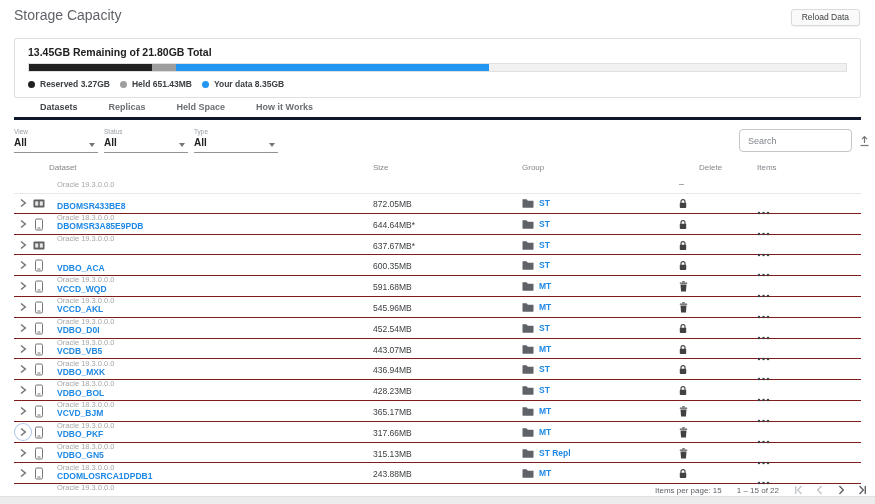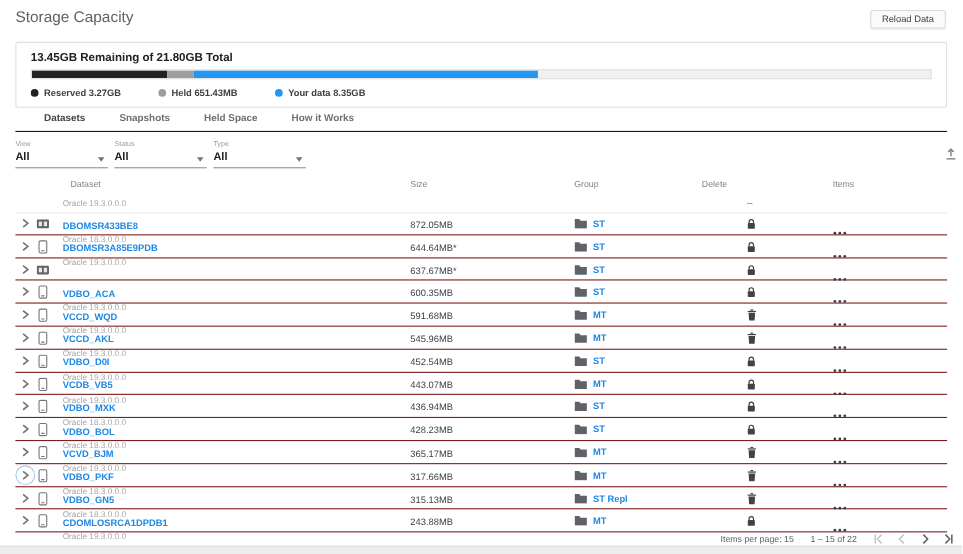--- a/index.html
+++ b/index.html
@@ -11,27 +11,27 @@
   .reload-btn{position:absolute;right:15px;top:9px;height:17px;line-height:15px;padding:0 10px;
               font-size:8.5px;color:#3c4043;background:#fafafa;border:1px solid #d8dadd;border-radius:3px;
               box-shadow:0 1px 1px rgba(0,0,0,.06);cursor:pointer;}
 
   
   .cap-card{position:absolute;left:14px;right:14px;top:38px;height:58px;border:1px solid #e0e0e0;border-radius:2px;background:#fff;text-align:right;}
   .cap-summary{position:absolute;left:13px;top:7px;font-size:10.5px;font-weight:bold;color:#212121;}
   .cap-bar{position:absolute;left:13px;right:13px;top:24px;height:7px;background:#f1f1f1;
            border:1px solid #e0e0e0;display:flex;overflow:hidden;}
   .cap-seg{height:100%;}
-  .cap-legend{position:absolute;left:13px;top:40px;display:flex;gap:34px;align-items:center;}
+  .cap-legend{position:absolute;left:13px;top:40px;display:flex;gap:10px;align-items:center;}
   .legend-item{display:flex;align-items:center;gap:5px;}
   .legend-dot{width:7px;height:7px;border-radius:50%;}
   .legend-label{font-size:8.5px;font-weight:bold;color:#3c4043;}
 
   
-  .tabs{position:absolute;left:14px;right:14px;top:96px;height:24px;border-bottom:1px solid #0f172a;
+  .tabs{position:absolute;left:14px;right:14px;top:96px;height:24px;border-bottom:3px solid #0f172a;
         display:flex;gap:31px;padding-left:26px;box-sizing:border-box;}
   .tab{font-size:9px;font-weight:bold;color:#6b6f73;line-height:22px;cursor:pointer;white-space:nowrap;}
   .tab.v-active{color:#42464a;}
 
   
   .filters{position:absolute;left:14px;top:128px;display:flex;}
   .filter{position:relative;width:84px;height:24px;margin-right:6px;border-bottom:1px solid #8f9398;cursor:pointer;}
   .filter-label{position:absolute;left:0;top:0;font-size:6.5px;color:#9aa0a6;}
   .filter-value{position:absolute;left:0;top:9px;font-size:10px;font-weight:bold;color:#212121;}
   .filter-caret{position:absolute;right:3px;bottom:5px;width:0;height:0;
@@ -39,21 +39,21 @@
   .search-box{position:absolute;right:23px;top:129px;width:113px;height:23px;box-sizing:border-box;
               border:1px solid #c6c6c6;border-radius:4px;}
   .search-box input{width:100%;height:100%;border:0;outline:0;background:transparent;box-sizing:border-box;
                     padding:0 8px;font-size:9px;font-family:"Liberation Sans",sans-serif;color:#3c4043;}
   .search-box input::placeholder{color:#80868b;}
   .export-btn{position:absolute;right:4px;top:134px;width:13px;height:13px;cursor:pointer;}
 
   
   .thead{position:absolute;left:14px;right:14px;top:163px;height:14px;font-size:8px;color:#80868b;}
   .thead span{position:absolute;top:0;}
-  .th-dataset{left:39px;padding-left:11px;} .th-size{left:359px;} .th-group{left:508px;} .th-delete{left:624px;} .th-action{left:743px;}
+  .th-dataset{left:24px;padding-left:11px;} .th-size{left:359px;} .th-group{left:508px;} .th-delete{left:685px;} .th-action{left:743px;}
 
   .partial-row{position:absolute;left:14px;right:14px;top:177px;height:16px;border-bottom:1px solid #e9e9e9;overflow:hidden;}
   .partial-sub{position:absolute;left:43px;top:3px;font-size:7.5px;color:#a6a6a6;}
   .partial-dash{position:absolute;left:665px;top:2px;font-size:9px;color:#757575;}
 
   .rows{position:absolute;left:14px;right:14px;top:193px;}
   .row{position:relative;height:20.8px;border-bottom:1px solid #7f1d1d;box-sizing:border-box;}
 
   .chev{position:absolute;left:1px;top:2px;width:16px;height:16px;border-radius:50%;
         display:flex;align-items:center;justify-content:center;cursor:pointer;}
@@ -126,21 +126,21 @@
         <div class="legend-item">
           <span class="legend-dot" style="background: rgb(33, 150, 243);"></span>
           <span class="legend-label">Your data 8.35GB</span>
         </div>
       </div>
   </div>
 
   <div class="tabs">
 
   <div class="tab v-active">Datasets</div>
-      <div class="tab">Snapshots</div>
+      <div class="tab">Replicas</div>
       <div class="tab">Held Space</div>
       <div class="tab">How it Works</div>
     </div>
 
   <div class="filters">
 
       <div class="filter">
         <span class="filter-label">View</span>
         <span class="filter-value">All</span>
         <span class="filter-caret"></span>
@@ -152,20 +152,23 @@
         <span class="filter-caret"></span>
       </div>
 
       <div class="filter">
         <span class="filter-label">Type</span>
         <span class="filter-value">All</span>
         <span class="filter-caret"></span>
       </div>
     </div>
 
+  <div class="search-box">
+    <input type="text" placeholder="Search" style="">
+  </div>
   <div class="export-btn">
     <svg width="13" height="13" viewBox="0 0 13 13">
         <g stroke="#757575" stroke-width="1.2" fill="none">
       <line x1="6.5" y1="2" x2="6.5" y2="8"></line>
           <polyline points="4,4.2 6.5,1.6 9,4.2"></polyline>
           <line x1="2.5" y1="10.5" x2="10.5" y2="10.5"></line>
     </g>
       </svg>
   </div>
 

